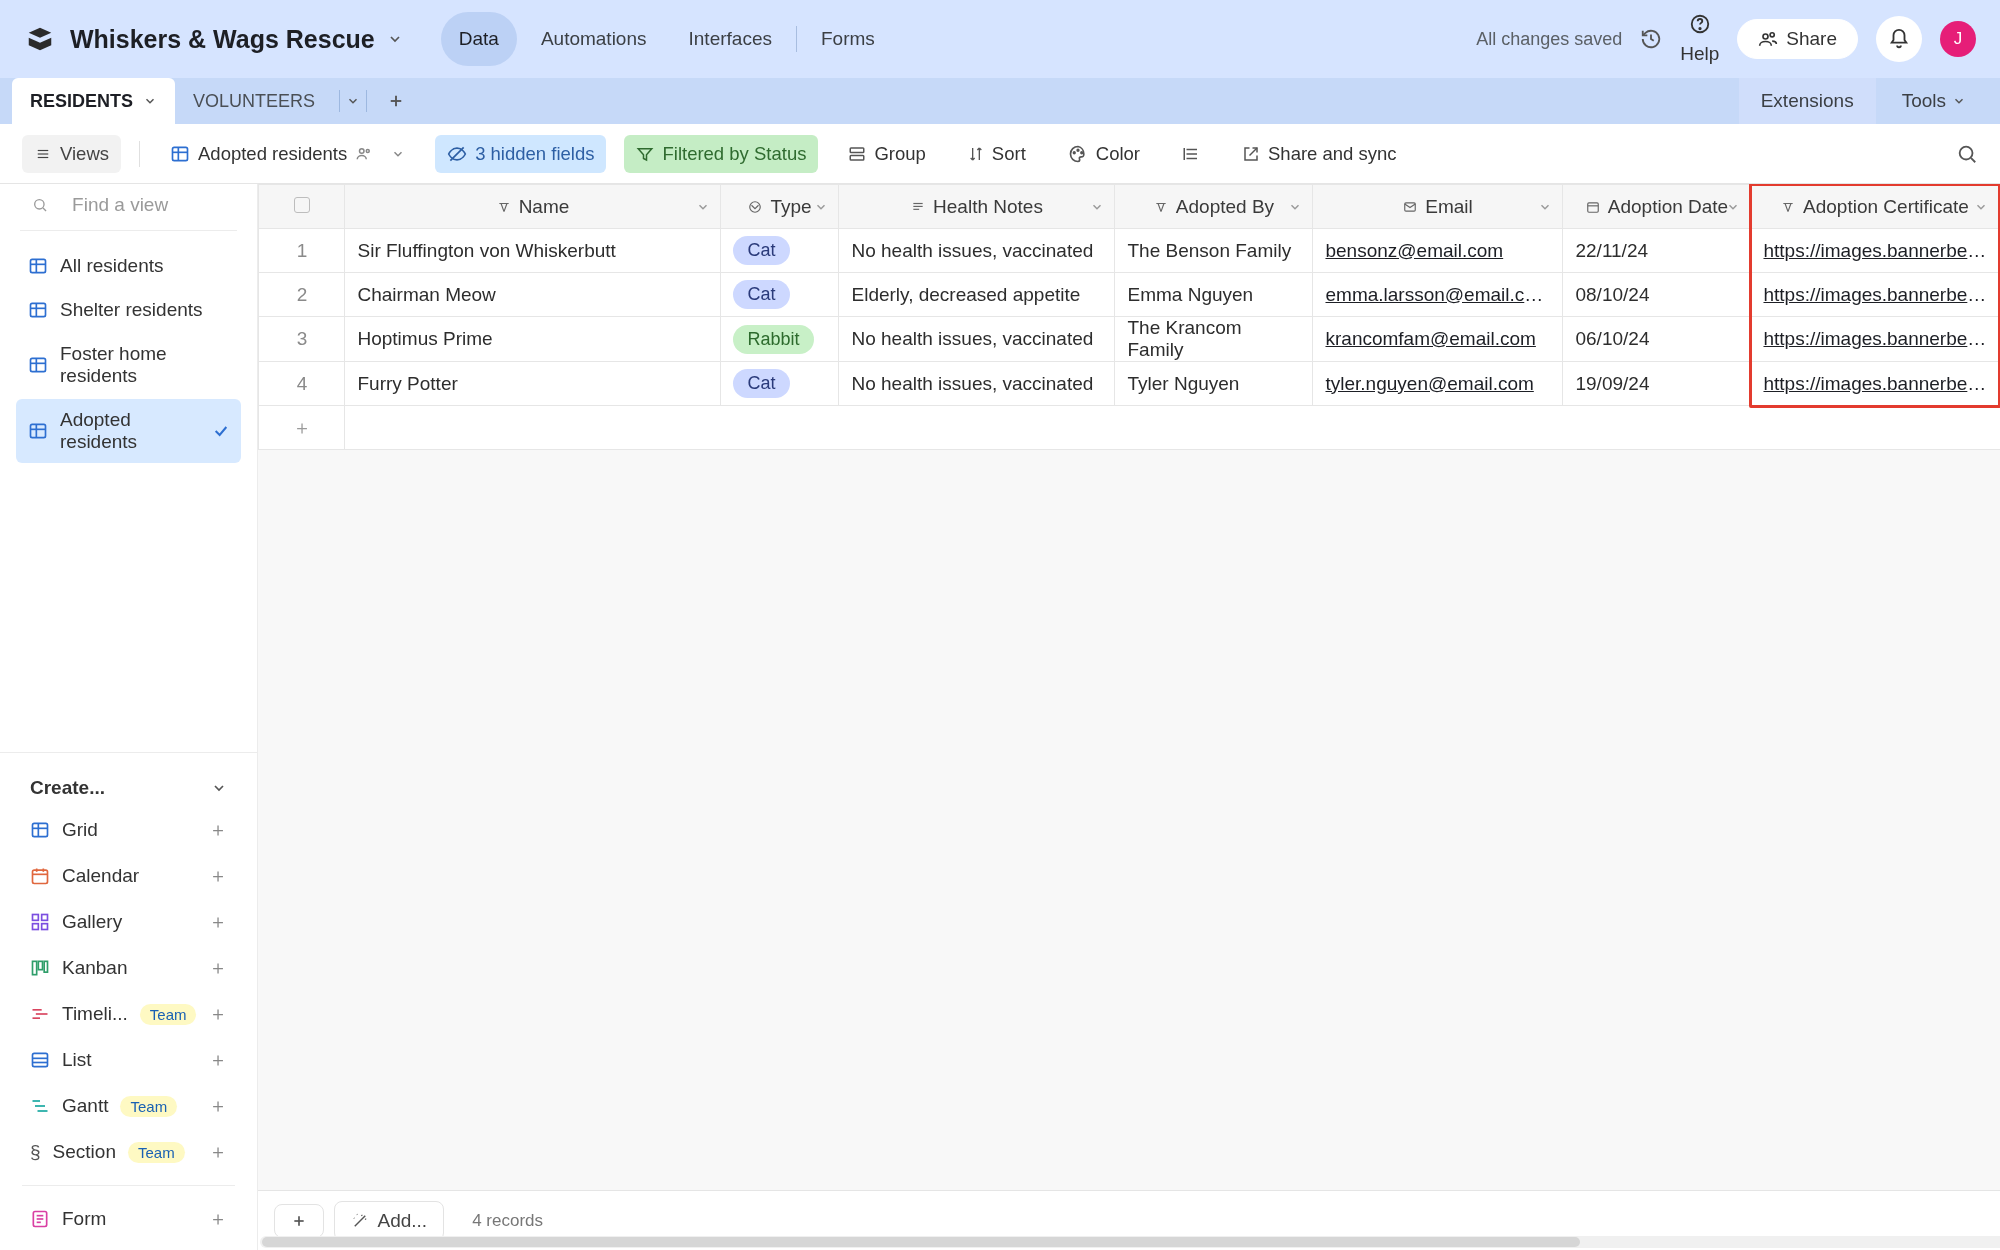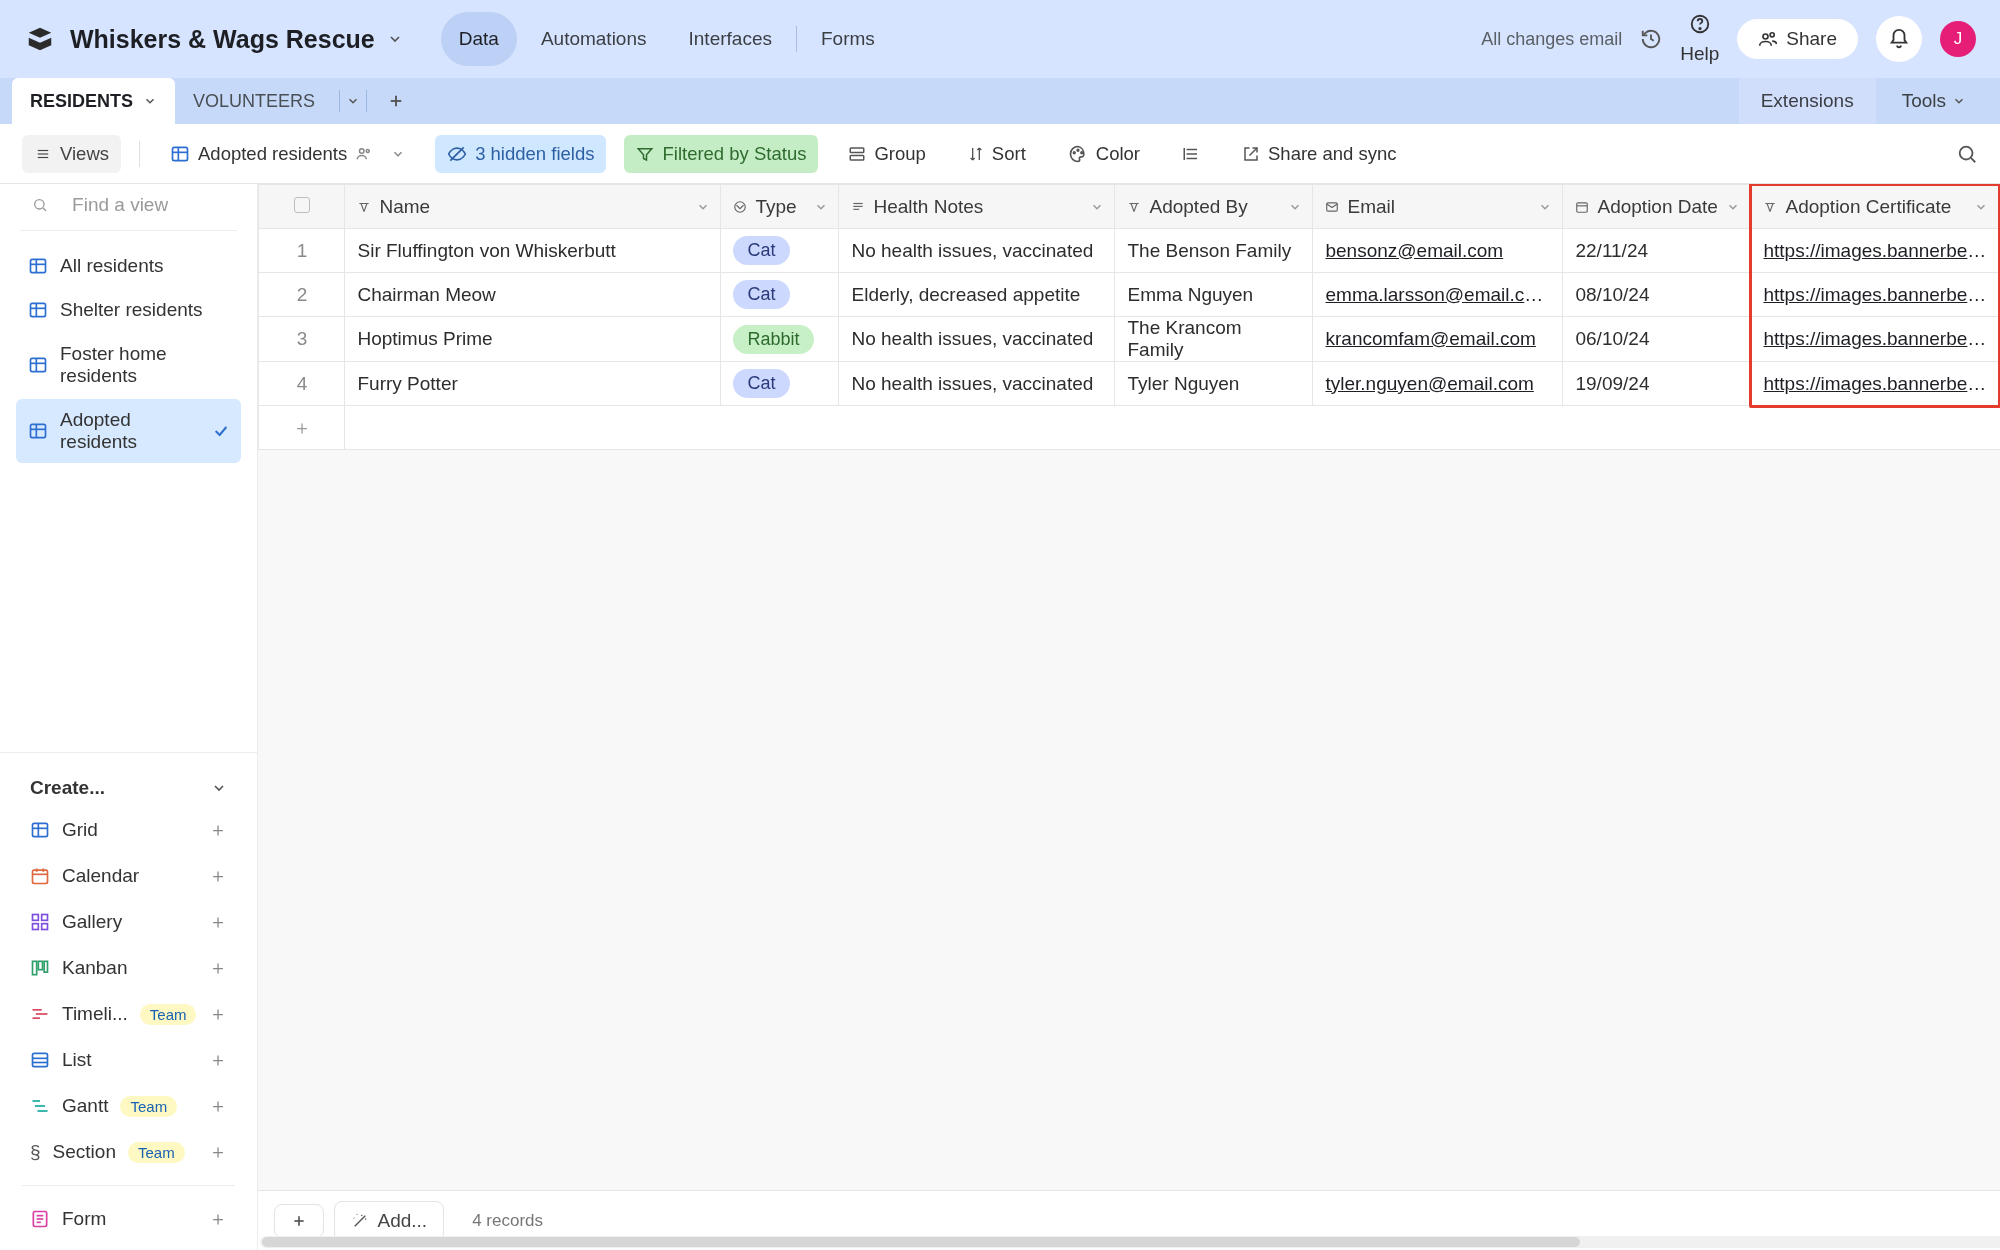--- a/index.html
+++ b/index.html
@@ -73,21 +73,21 @@
   .grid tbody td { height:44px; padding:0 12px; color:#2d2d2d;}
   .col-rownum { width:86px; text-align:center; color:#8a8a8a;}
   .col-name { width:376px;}
   .col-type { width:118px;}
   .col-health { width:276px;}
   .col-adoptedby { width:198px;}
   .col-email { width:250px;}
   .col-date { width:188px;}
   .col-cert { width:248px; }
   .col-extra { width:200px;}
-  .th-inner { display:flex; align-items:center; gap:8px; white-space:nowrap; overflow:hidden;}
+  .th-inner { display:flex; align-items:center; gap:8px; white-space:nowrap; overflow:hidden;justify-content:center;}
   .th-caret{ position:absolute; right:10px; top:50%; transform:translateY(-50%); color:#9a9a9a;}
   .cell-link { color:#1d1f25; text-decoration:underline; white-space:nowrap; overflow:hidden; text-overflow:ellipsis; display:block;}
   .type-pill { display:inline-block; padding:4px 14px; border-radius:999px; font-size:18px; }
   .pill-cat { background:#cdd8ff; color:#2a3a7a;}
   .pill-rabbit { background:#c8f0c7; color:#2d6b2d;}
   .add-row td { color:#9a9a9a; text-align:center;}
   .cert-col-highlight { position:absolute; border:3px solid #e33b2e; pointer-events:none; z-index:5; border-radius:2px;}
 
   
   .grid-footer { height:60px; background:#fff; border-top:1px solid #e5e5e5; display:flex; align-items:center; padding:0 16px; gap:10px; position:relative;}
@@ -120,21 +120,21 @@
     </span>
   </div>
   <div class="top-tabs">
     <div class="top-tab active"><span>Data</span></div>
     <div class="top-tab"><span>Automations</span></div>
     <div class="top-tab"><span>Interfaces</span></div>
     <span class="top-divider"></span>
     <div class="top-tab"><span>Forms</span></div>
   </div>
   <div class="top-right">
-    <span class="saved-text">All changes email</span>
+    <span class="saved-text">All changes saved</span>
     <span class="history-icon">
       <svg width="22" height="22" viewBox="0 0 24 24" fill="none" stroke="#555" stroke-width="2">
           <path d="M3 12a9 9 0 1 0 3-6.7L3 8"></path>
           <polyline points="3 3 3 8 8 8"></polyline>
           <polyline points="12 7 12 12 15 14"></polyline>
         </svg>
     </span>
     <div class="help-chip">
       <svg width="22" height="22" viewBox="0 0 24 24" fill="none" stroke="#333" stroke-width="2">
           <circle cx="12" cy="12" r="9"></circle>

